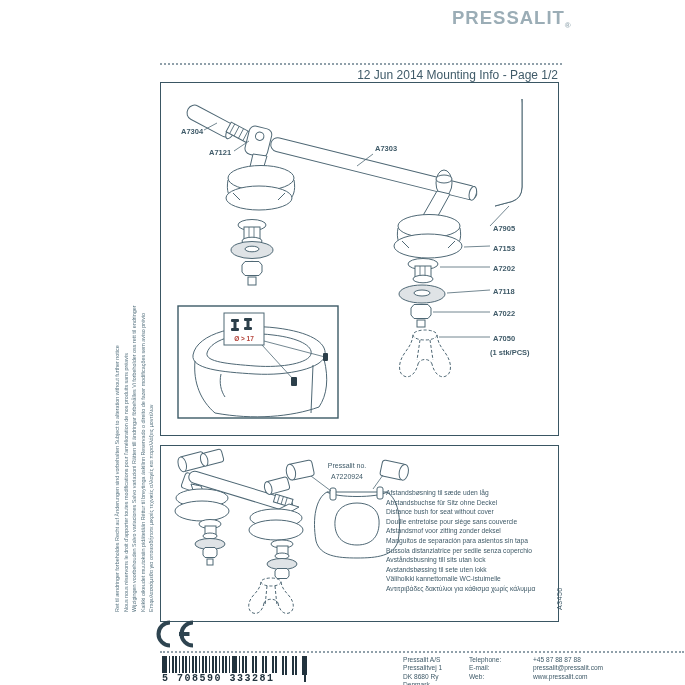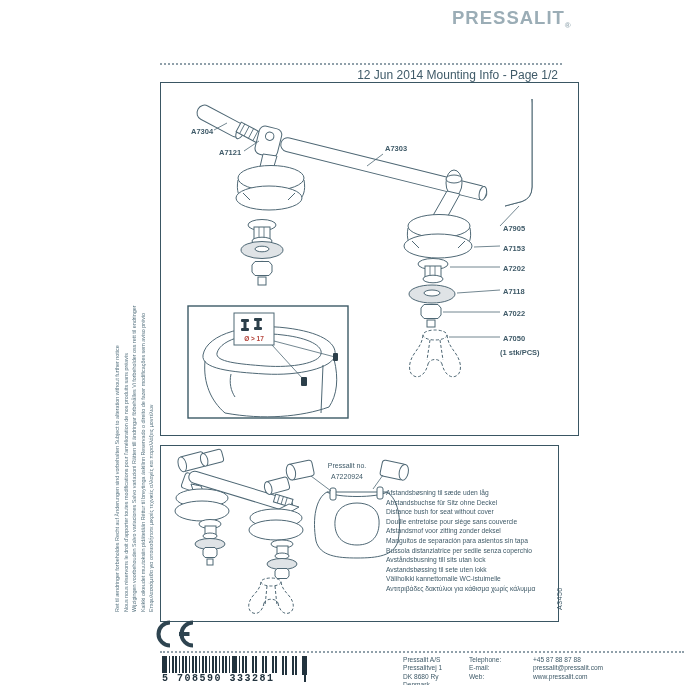--- a/index.html
+++ b/index.html
@@ -10,21 +10,21 @@
   
   .model-box{left:160px;top:4px;width:104px;height:55px;border:1.6px solid #3a5663;background:#fff;}
   .model-box .code{margin:7px 0 0 8px;font-size:11px;font-weight:600;color:#36515f;}
   .logo{left:452px;top:7px;width:155px;font-size:18.5px;letter-spacing:1px;
         color:#9badb6;font-weight:600;}
   .logo .reg{font-size:8px;vertical-align:-4px;letter-spacing:0;}
   .rule-top{left:160px;top:63px;width:402px;border-top:2px dotted #90a0aa;}
   .dateline{left:160px;top:68px;width:398px;text-align:right;font-size:12px;color:#3f5a68;}
 
   
-  .main-box{left:160px;top:82px;width:397px;height:352px;border:1.6px solid #3a5663;background:#fff;padding-left:20px;}
+  .main-box{left:160px;top:82px;width:397px;height:352px;border:1.6px solid #3a5663;background:#fff;}
   .lower-box{left:160px;top:445px;width:397px;height:175px;border:1.6px solid #3a5663;background:#fff;}
   .main-box svg,.lower-box svg{position:absolute;left:0;top:0;width:100%;height:100%;}
 
   
   svg .ln rect,svg .ln ellipse,svg .ln polygon,svg .ln circle{fill:#fff;stroke:#4f6875;stroke-width:1;}
   svg .ln path{fill:#fff;stroke:#4f6875;stroke-width:1;}
   svg .ln path.open,svg .ln .open{fill:none;}
   svg .ln line{stroke:#4f6875;stroke-width:0.8;}
   svg .grey{fill:#dfe3e6 !important;}
   svg .wht{fill:#fff !important;}

